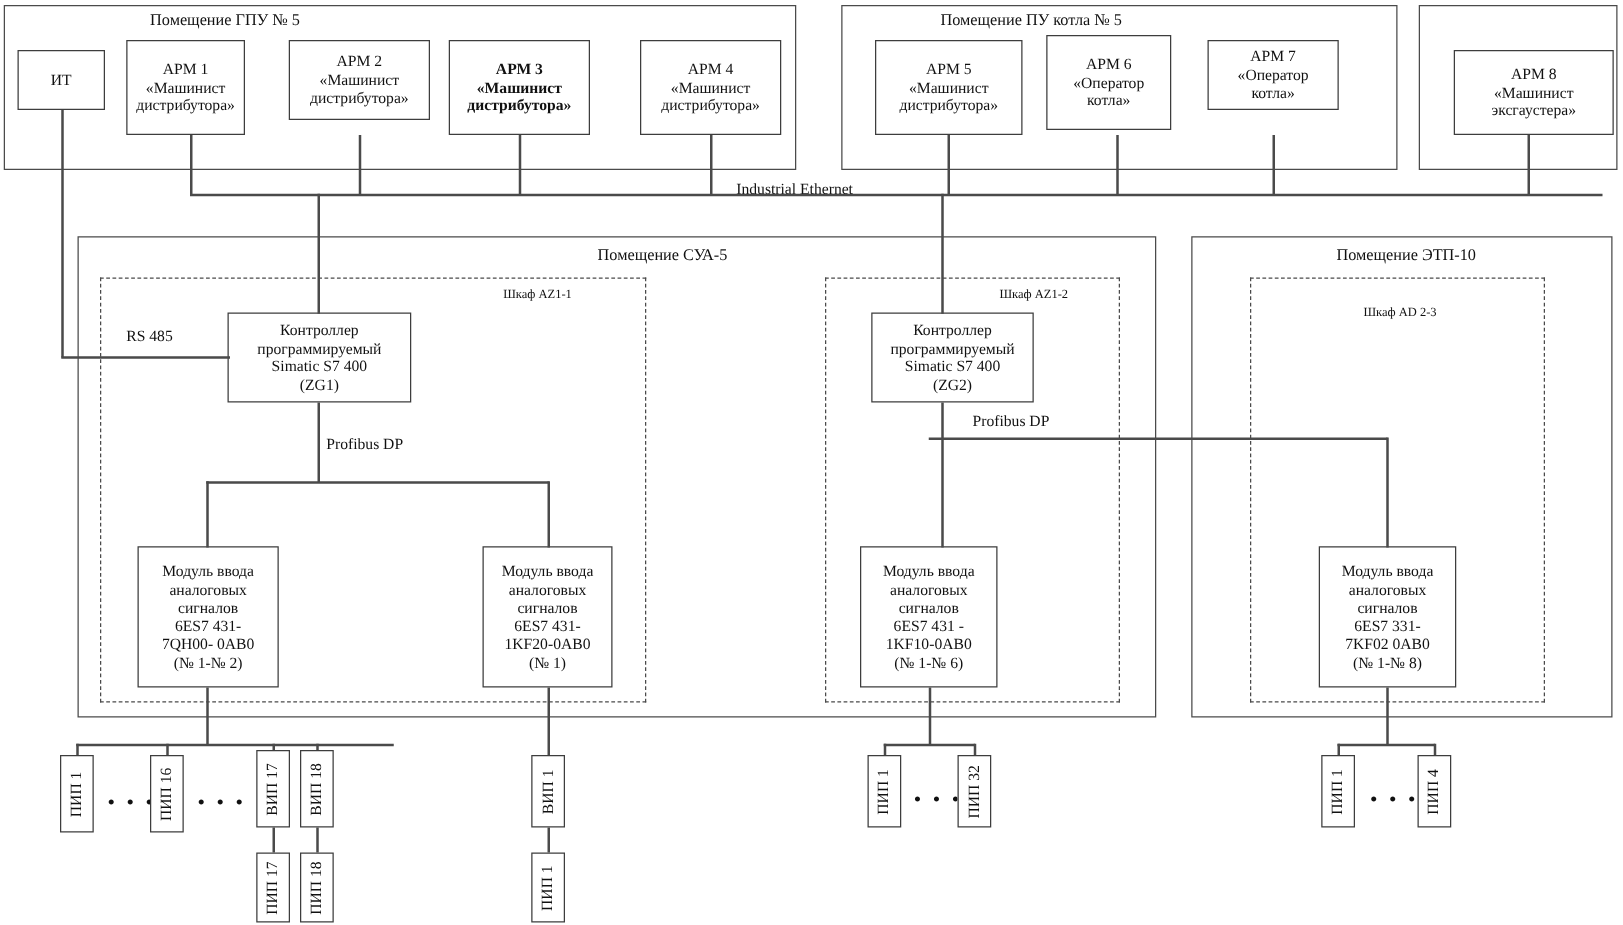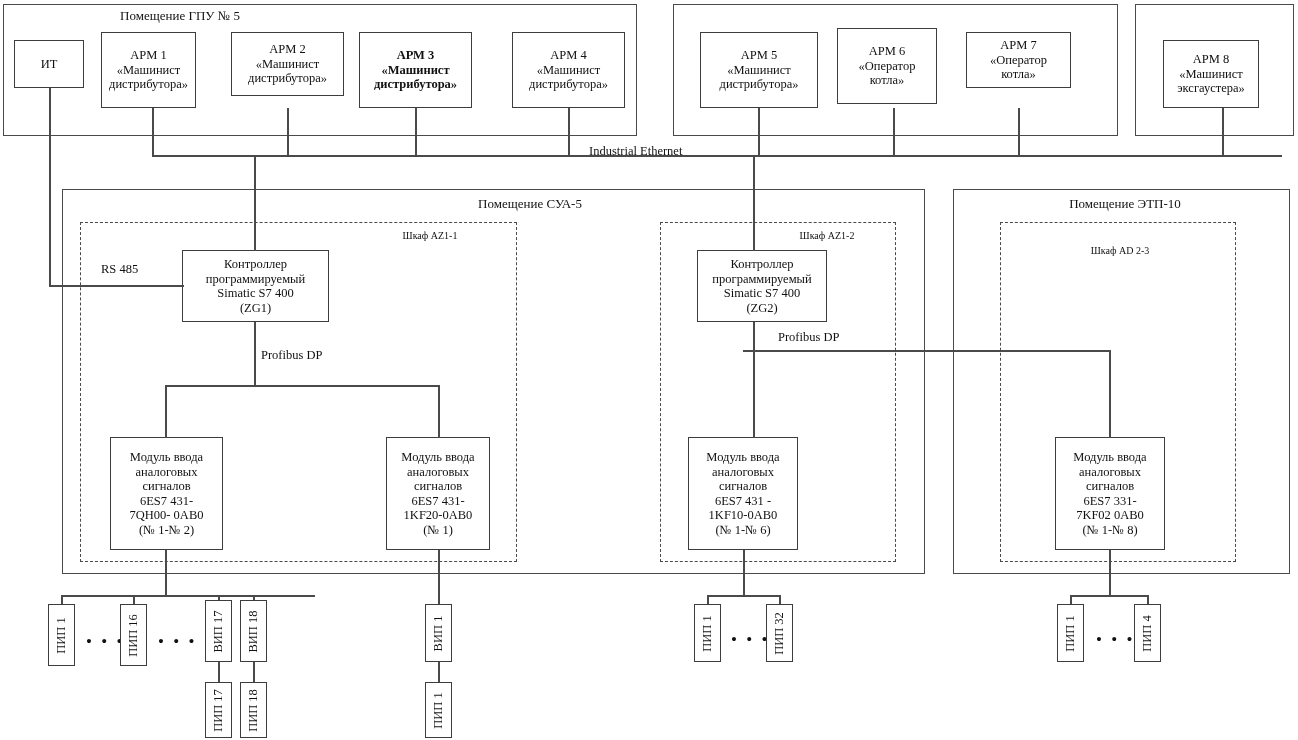--- a/index.html
+++ b/index.html
@@ -30,20 +30,21 @@
 </style>
 </head>
 <body>
 
 <div id="root">
 
   <div class="room" style="left:3px;top:4px;width:634px;height:132px;"></div>
   <div class="room-title" style="left:60px;top:8px;width:240px;">Помещение ГПУ № 5</div>
 
   <div class="room" style="left:673px;top:4px;width:445px;height:132px;"></div>
+  <div class="room-title" style="left:690px;top:8px;width:270px;">Помещение ПУ котла № 5</div>
 
   <div class="room" style="left:1135px;top:4px;width:159px;height:132px;"></div>
 
   <div class="room" style="left:62px;top:189px;width:863px;height:385px;"></div>
   <div class="room-title" style="left:430px;top:196px;width:200px;">Помещение СУА-5</div>
 
   <div class="room" style="left:953px;top:189px;width:337px;height:385px;"></div>
   <div class="room-title" style="left:1020px;top:196px;width:210px;">Помещение ЭТП-10</div>
 
   <div class="cab" style="left:80px;top:222px;width:437px;height:340px;"></div>
@@ -71,21 +72,21 @@
 
   <div class="node" style="left:700px;top:32px;width:118px;height:76px;">АРМ 5
 «Машинист
 дистрибутора»</div>
   <div class="node" style="left:837px;top:28px;width:100px;height:76px;">АРМ 6
 «Оператор
 котла»</div>
   <div class="node" style="left:966px;top:32px;width:105px;height:56px;">АРМ 7
 «Оператор
 котла»</div>
-  <div class="node" style="left:1163px;top:40px;width:96px;height:68px;">АРМ 8
+  <div class="node" style="left:1163px;top:40px;width:128px;height:68px;">АРМ 8
 «Машинист
 эксгаустера»</div>
 
   <div class="node" style="left:182px;top:250px;width:147px;height:72px;">Контроллер
 программируемый
 Simatic S7 400
 (ZG1)</div>
   <div class="node" style="left:697px;top:250px;width:130px;height:72px;">Контроллер
 программируемый
 Simatic S7 400

